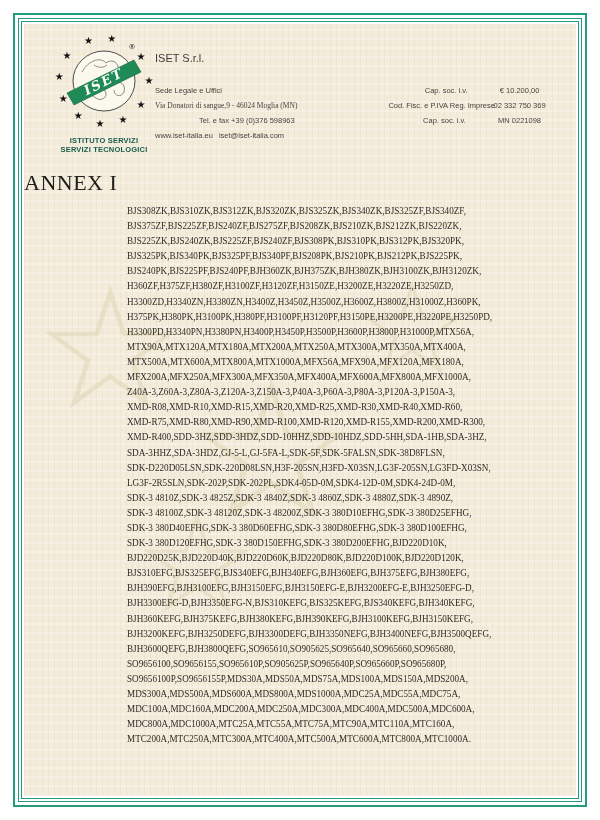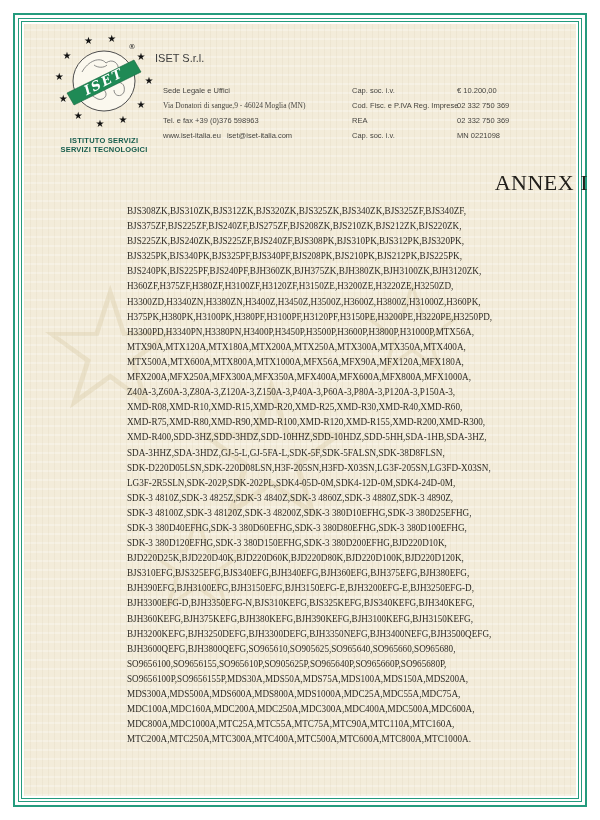--- a/index.html
+++ b/index.html
@@ -30,31 +30,31 @@
 
   
   .logo-block{position:absolute;left:18px;top:8px;width:124px;text-align:center;}
   .logo-svg{display:block;margin:0 auto;}
   .logo-caption{
     margin-top:6px;font-size:7.5px;font-weight:bold;letter-spacing:.2px;
     color:#175d4d;line-height:9px;
   }
   .company-block{position:absolute;left:131px;top:28px;width:200px;}
   .company-name{position:absolute;left:0;top:0;font-size:11px;color:#3d3d3d;}
-  .co-row{position:absolute;left:8px;font-size:7.5px;color:#474540;white-space:nowrap;}
-  .co-r1{top:34px;} .co-r2{top:49px;font-family:Liberation Serif, serif;} .co-r3{top:64px;} .co-r4{top:79px;}
+  .co-row{position:absolute;left:0;font-size:7.5px;color:#474540;white-space:nowrap;}
+  .co-r1{top:34px;} .co-r2{top:49px;font-family:Liberation Serif, serif;} .co-r3{top:64px;margin-left:44px;} .co-r4{top:79px;}
   .email{margin-left:6px;color:#474540;cursor:pointer;}
-  .registry-block{position:absolute;left:328px;top:62px;width:230px;}
+  .registry-block{position:absolute;left:328px;top:62px;width:230px;text-align:center;}
   .reg-row{height:15px;font-size:7.5px;color:#474540;white-space:nowrap;}
   .reg-label{display:inline-block;width:103px;}
   .reg-value{display:inline-block;}
 
   
   .annex-title{
-    position:absolute;left:12px;top:146px;width:100%;margin:0;text-align:right;
+    position:absolute;left:0;top:146px;width:100%;margin:0;text-align:left;
     font-family:"Liberation Serif", serif;font-weight:400;
     font-size:22px;color:#22201c;letter-spacing:.5px;
   }
   .codes{position:absolute;left:103px;top:179px;width:440px;}
   .code-line{
     font-family:"Liberation Serif", serif;font-size:10.4px;line-height:15.1px;
     color:#2e2b25;white-space:nowrap;transform:scaleX(0.88);transform-origin:0 50%;
   }
 
   
@@ -126,24 +126,20 @@
       <div class="registry-block">
           <div class="reg-row">
           <span class="reg-label">Cap. soc. i.v.</span>
           <span class="reg-value">€ 10.200,00</span>
         </div>
           <div class="reg-row">
           <span class="reg-label">Cod. Fisc. e P.IVA Reg. Imprese</span>
           <span class="reg-value">02 332 750 369</span>
         </div>
           <div class="reg-row">
-          <span class="reg-label">REA</span>
-          <span class="reg-value">02 332 750 369</span>
-        </div>
-          <div class="reg-row">
           <span class="reg-label">Cap. soc. i.v.</span>
           <span class="reg-value">MN 0221098</span>
         </div>
         </div>
 
       <h1 class="annex-title">ANNEX I</h1>
 
       <div class="codes">
           <div class="code-line">BJS308ZK,BJS310ZK,BJS312ZK,BJS320ZK,BJS325ZK,BJS340ZK,BJS325ZF,BJS340ZF,</div>
           <div class="code-line">BJS375ZF,BJS225ZF,BJS240ZF,BJS275ZF,BJS208ZK,BJS210ZK,BJS212ZK,BJS220ZK,</div>

